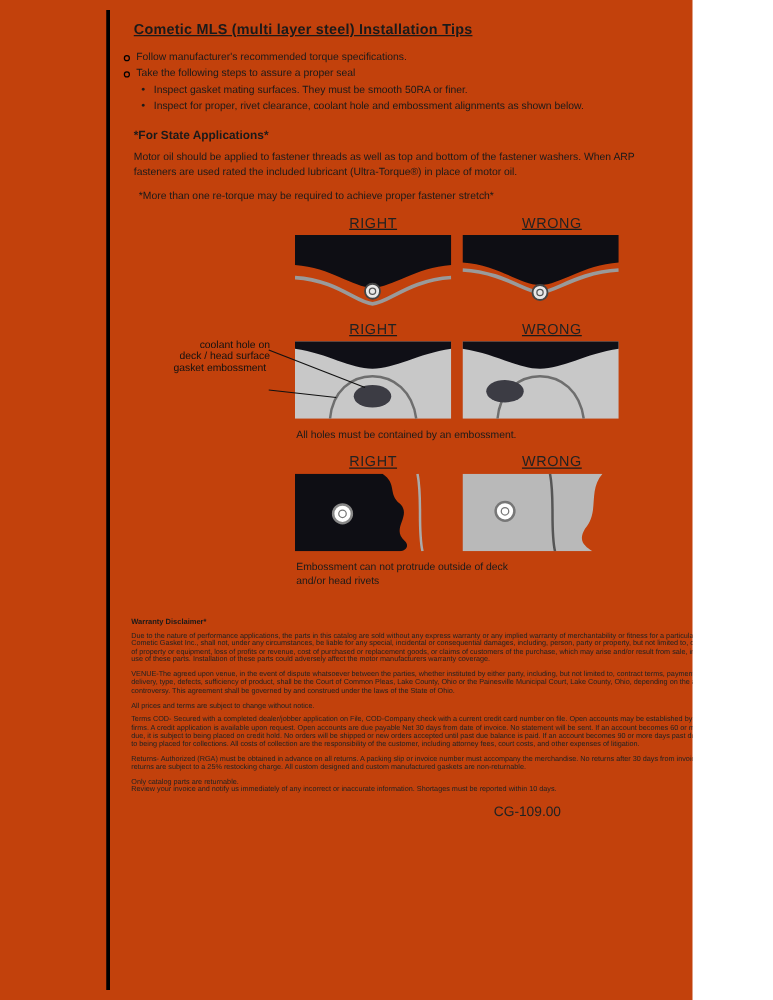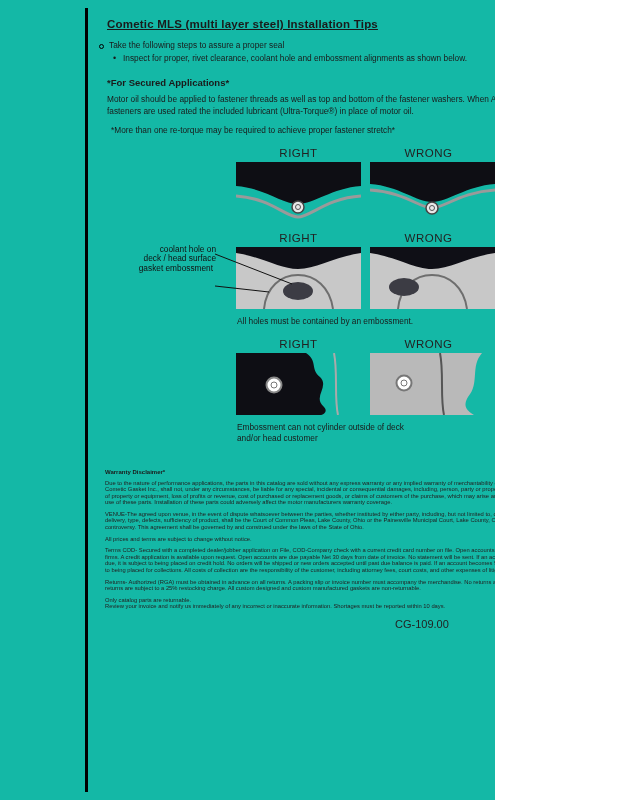--- a/index.html
+++ b/index.html
@@ -1,35 +1,35 @@
 <!DOCTYPE html>
 <html><head>
 <meta charset="utf-8">
 <style>
   html,body { margin:0; padding:0; }
   body { font-family:"Liberation Sans", sans-serif; background:#ffffff; }
-  .page { position:relative; width:495px; height:800px; background:#14b8a6; overflow:hidden; color:#1a1a1a; }
+  .page { position:relative; width:554px; height:800px; background:#c2410c; overflow:hidden; color:#1a1a1a; }
   .left-rule { position:absolute; left:85px; top:8px; width:3px; height:784px; background:#000; }
   .content { position:absolute; left:97px; top:18px; width:500px; }
 
   h1.title { font-size:11.5px; font-weight:bold; text-decoration:underline; margin:0 0 9px 10px; letter-spacing:.2px; }
 
   ul.tips { list-style:none; margin:0; padding:0; font-size:8.3px; }
   li.tip { position:relative; padding-left:12px; line-height:13px; }
   li.tip::before { content:""; position:absolute; left:2px; top:5px; width:3px; height:3px; border:1px solid #000; border-radius:50%; }
   li.subtip { position:relative; padding-left:26px; line-height:13px; }
   li.subtip::before { content:"•"; position:absolute; left:16px; top:0; font-size:9px; }
 
   h2.diesel-head { font-size:9.5px; font-weight:bold; margin:12px 0 6px 10px; }
   p.para { font-size:8.3px; line-height:11.5px; margin:0 0 8px 10px; max-width:420px; }
   p.note { margin-top:2px;margin-left:14px; }
 
   .diagrams { margin-top:10px; }
   .diag-row { margin-bottom:12px; }
-  .diag-headers { display:flex; gap:5px; margin-left:139px; margin-bottom:3px; }
+  .diag-headers { display:flex; gap:18px; margin-left:139px; margin-bottom:3px;text-decoration:underline; }
   .diag-headers span { width:125px; text-align:center; font-size:11.5px; color:#222; letter-spacing:.5px; }
   .diag-panels { display:flex; gap:9px; margin-left:139px; }
   svg.panel { display:block; width:125px; height:58px; }
   svg.panel-tall { display:block; width:125px; height:62px; }
   .diag-caption { font-size:8.3px; margin:7px 0 0 140px; }
   .diag-caption.cap2 { margin-top:1px; }
 
   .row2 { position:relative; }
   .callout { position:absolute; font-size:8.3px; text-align:right; line-height:9.5px; color:#111; }
   .callout.coolant { left:23px; top:13px; width:96px; }
@@ -48,25 +48,27 @@
 </head>
 <body>
 
 <div class="page">
   <div class="left-rule"></div>
   <div class="content">
 
     <h1 class="title">Cometic MLS (multi layer steel) Installation Tips</h1>
 
     <ul class="tips">
+      <li class="tip">Follow manufacturer's recommended torque specifications.</li>
       <li class="tip">Take the following steps to assure a proper seal</li>
+      <li class="subtip">Inspect gasket mating surfaces.  They must be smooth 50RA or finer.</li>
       <li class="subtip">Inspect for proper, rivet clearance, coolant hole and embossment alignments as shown below.</li>
     </ul>
 
-    <h2 class="diesel-head">*For Secured Applications*</h2>
+    <h2 class="diesel-head">*For State Applications*</h2>
     <p class="para">Motor oil should be applied to fastener threads as well as top and bottom of the fastener washers. When ARP fasteners are used rated the included lubricant (Ultra-Torque®) in place of motor oil.</p>
     <p class="para note">*More than one re-torque may be required to achieve proper fastener stretch*</p>
 
     <div class="diagrams">
 
       <div class="diag-row">
         <div class="diag-headers">
           <span>RIGHT</span>
           <span>WRONG</span>
         </div>
@@ -129,22 +131,22 @@
             <circle cx="38" cy="32" r="7.5" fill="#ffffff" stroke="#888" stroke-width="2"></circle>
             <circle cx="38" cy="32" r="3" fill="none" stroke="#777" stroke-width="1"></circle>
           </svg>
           <svg class="panel-tall" viewBox="0 0 125 62">
             <path d="M0,0 H112 C100,14 110,30 98,44 C92,54 98,58 104,62 H0 Z" fill="#b9b9b9"></path>
             <path d="M70,0 C74,20 70,44 74,62" stroke="#555" fill="none" stroke-width="2"></path>
             <circle cx="34" cy="30" r="7.5" fill="#ffffff" stroke="#777" stroke-width="2"></circle>
             <circle cx="34" cy="30" r="3" fill="none" stroke="#777" stroke-width="1"></circle>
           </svg>
         </div>
-        <div class="diag-caption">Embossment can not cylinder outside of deck</div>
-        <div class="diag-caption cap2">and/or head customer</div>
+        <div class="diag-caption">Embossment can not protrude outside of deck</div>
+        <div class="diag-caption cap2">and/or head rivets</div>
       </div>
 
     </div>
 
     <div class="warranty">
       <p class="w-head">Warranty Disclaimer*</p>
       <p class="w-para">Due to the nature of performance applications, the parts in this catalog are sold without any express warranty or any implied warranty of merchantability or fitness for a particular purpose.  Cometic Gasket Inc., shall not, under any circumstances, be liable for any special, incidental or consequential damages, including, person, party or property, but not limited to, damage, or loss of property or equipment, loss of profits or revenue, cost of purchased or replacement goods, or claims of customers of the purchase, which may arise and/or result from sale, installation or use of these parts.  Installation of these parts could adversely affect the motor manufacturers warranty coverage.</p>
       <p class="w-para">VENUE-The agreed upon venue, in the event of dispute whatsoever between the parties, whether instituted by either party, including, but not limited to, contract terms, payment terms, delivery, type, defects, sufficiency of product, shall be the Court of Common Pleas, Lake County, Ohio or the Painesville Municipal Court, Lake County, Ohio, depending on the amount in controversy.  This agreement shall be governed by and construed under the laws of the State of Ohio.</p>
       <p class="w-para">All prices and terms are subject to change without notice.</p>
       <p class="w-para">Terms COD- Secured with a completed dealer/jobber application on File, COD-Company check with a current credit card number on file.  Open accounts may be established by well rated firms.  A credit application is available upon request.  Open accounts are due payable Net 30 days from date of invoice.  No statement will be sent.  If an account becomes 60 or more days past due, it is subject to being placed on credit hold.  No orders will be shipped or new orders accepted until past due balance is paid.  If an account becomes 90 or more days past due, it is subject to being placed for collections.  All costs of collection are the responsibility of the customer, including attorney fees, court costs, and other expenses of litigation.</p>

